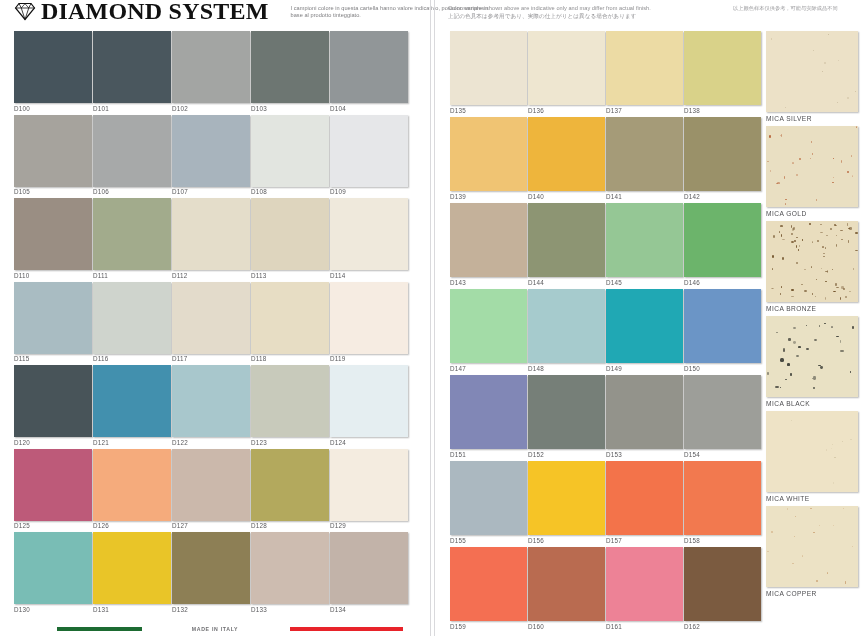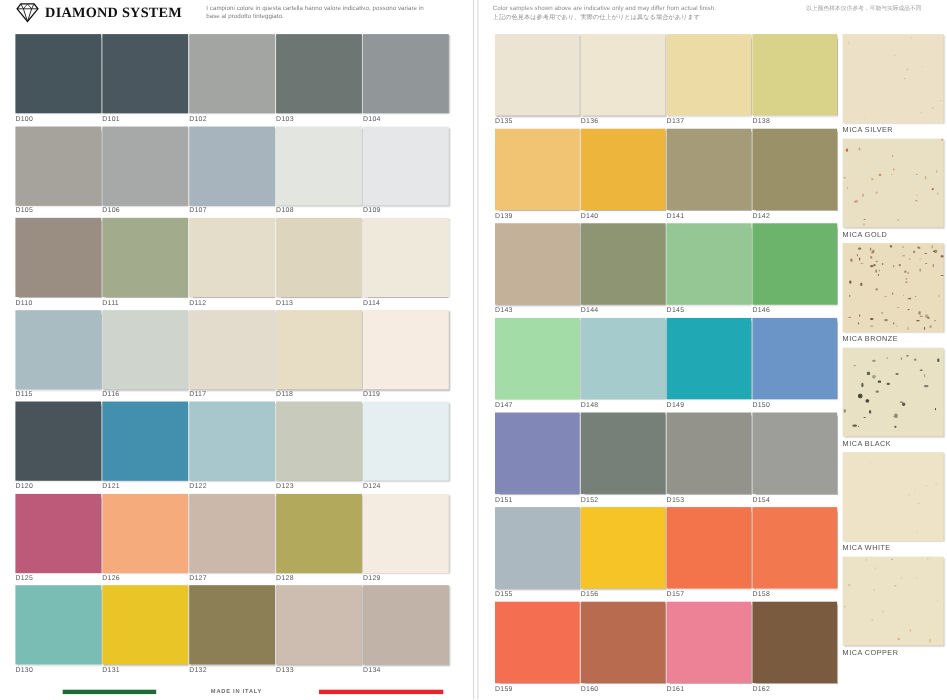--- a/index.html
+++ b/index.html
@@ -15,21 +15,21 @@
     position:absolute;left:0;top:0;width:861px;height:28px;
     display:flex;align-items:flex-start;
   }
   .brand{
     display:flex;align-items:center;gap:5px;
     margin-left:14px;margin-top:1px;
   }
   .diamond-icon{width:22px;height:19px;flex:0 0 auto;display:block;}
   .brand-title{
     font-family:"Liberation Serif", serif;
-    font-weight:bold;font-size:13px;letter-spacing:.2px;
+    font-weight:bold;font-size:24px;letter-spacing:.2px;
     color:#111;line-height:20px;white-space:nowrap;
   }
   .note-it{
     margin-left:22px;margin-top:5px;
     font-size:5.6px;line-height:7.4px;color:#7e7e80;
     max-width:205px;letter-spacing:.05px;
   }
   .note-en{
     position:absolute;left:448px;top:5px;
     font-size:5.6px;line-height:7.6px;color:#8d8d90;

